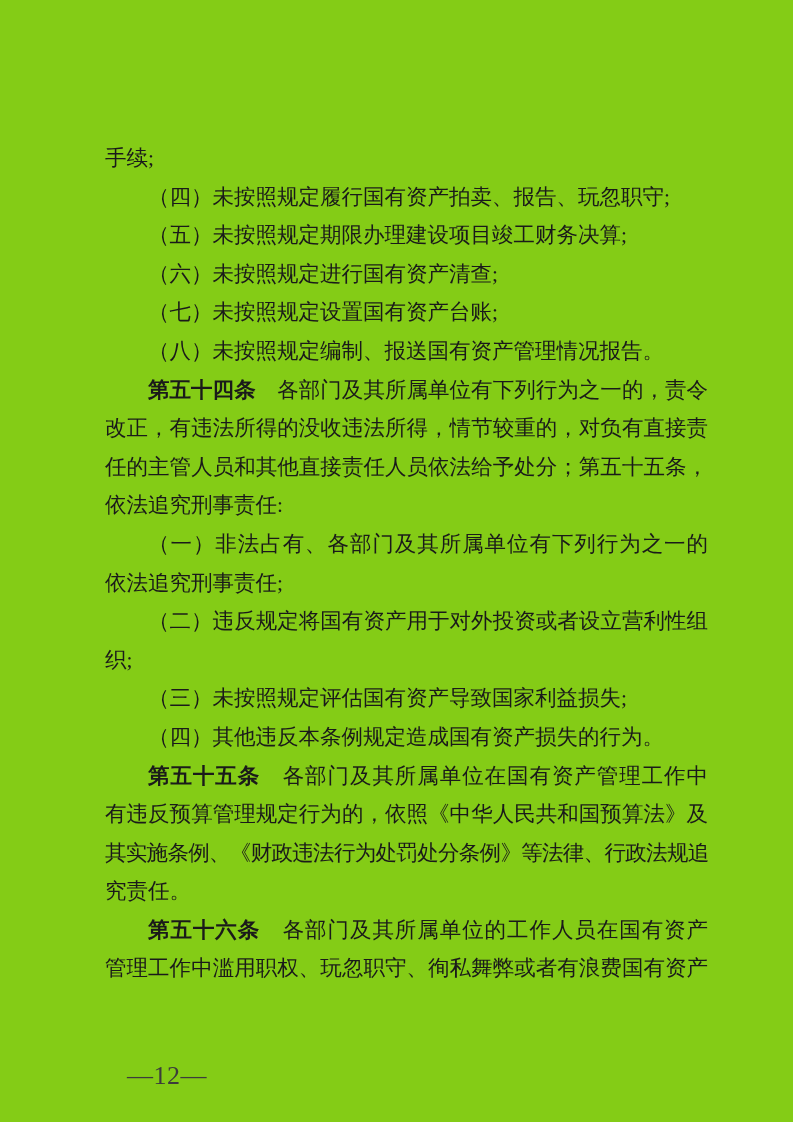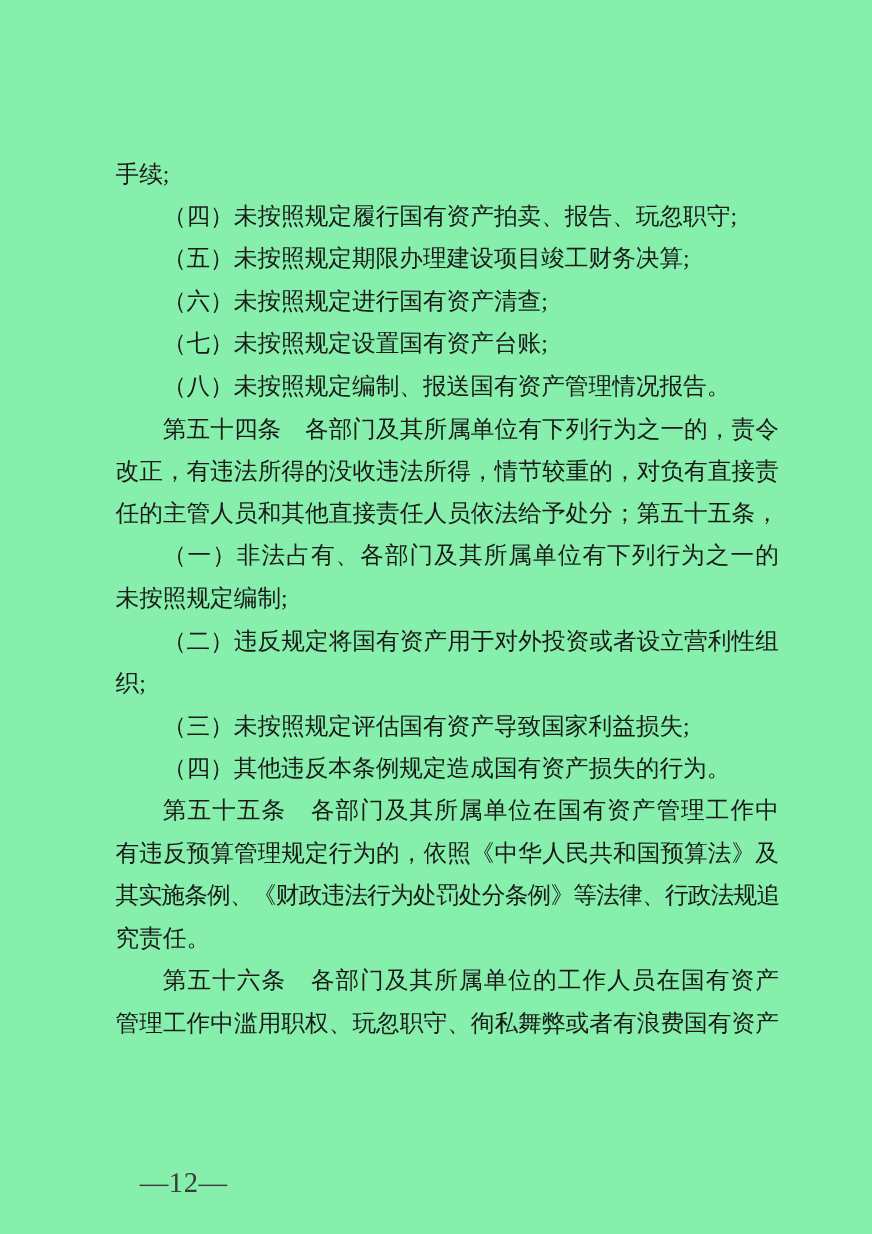--- a/index.html
+++ b/index.html
@@ -4,21 +4,21 @@
 <style>
   html, body {
     margin: 0;
     padding: 0;
     background: #ffffff;
   }
   .page {
     position: relative;
     width: 793px;
     height: 1122px;
-    background: #86efac;
+    background: #84cc16;
     overflow: hidden;
     font-family: "Liberation Serif", "DejaVu Serif", serif;
     color: #1a1a1a;
   }
   .content {
     position: absolute;
     left: 105px;
     top: 139px;
     width: 603px;
   }
@@ -35,21 +35,21 @@
   .line.justify {
     text-align: justify;
     text-align-last: justify;
     -moz-text-align-last: justify;
     text-justify: inter-character;
   }
   .line.tight {
     letter-spacing: -1.2px;
   }
   .term-head {
-    font-weight: 400;
+    font-weight: 700;
   }
   .page-num {
     position: absolute;
     left: 127px;
     top: 1061px;
     font-size: 26px;
     line-height: 30px;
     color: #3c3c3c;
     letter-spacing: 0.5px;
     font-family: "Liberation Serif", "DejaVu Serif", serif;
@@ -62,22 +62,23 @@
   <div class="content">
       <div class="line">手续;</div>
       <div class="line indent">（四）未按照规定履行国有资产拍卖、报告、玩忽职守;</div>
       <div class="line indent">（五）未按照规定期限办理建设项目竣工财务决算;</div>
       <div class="line indent">（六）未按照规定进行国有资产清查;</div>
       <div class="line indent">（七）未按照规定设置国有资产台账;</div>
       <div class="line indent">（八）未按照规定编制、报送国有资产管理情况报告。</div>
       <div class="line indent justify"><span class="term-head">第五十四条</span>　各部门及其所属单位有下列行为之一的，责令</div>
       <div class="line justify">改正，有违法所得的没收违法所得，情节较重的，对负有直接责</div>
       <div class="line justify">任的主管人员和其他直接责任人员依法给予处分；第五十五条，</div>
+      <div class="line">依法追究刑事责任:</div>
       <div class="line indent justify">（一）非法占有、各部门及其所属单位有下列行为之一的</div>
-      <div class="line">未按照规定编制;</div>
+      <div class="line">依法追究刑事责任;</div>
       <div class="line indent justify">（二）违反规定将国有资产用于对外投资或者设立营利性组</div>
       <div class="line">织;</div>
       <div class="line indent">（三）未按照规定评估国有资产导致国家利益损失;</div>
       <div class="line indent">（四）其他违反本条例规定造成国有资产损失的行为。</div>
       <div class="line indent justify"><span class="term-head">第五十五条</span>　各部门及其所属单位在国有资产管理工作中</div>
       <div class="line justify">有违反预算管理规定行为的，依照《中华人民共和国预算法》及</div>
       <div class="line justify tight">其实施条例、《财政违法行为处罚处分条例》等法律、行政法规追</div>
       <div class="line">究责任。</div>
       <div class="line indent justify"><span class="term-head">第五十六条</span>　各部门及其所属单位的工作人员在国有资产</div>
       <div class="line justify">管理工作中滥用职权、玩忽职守、徇私舞弊或者有浪费国有资产</div>

